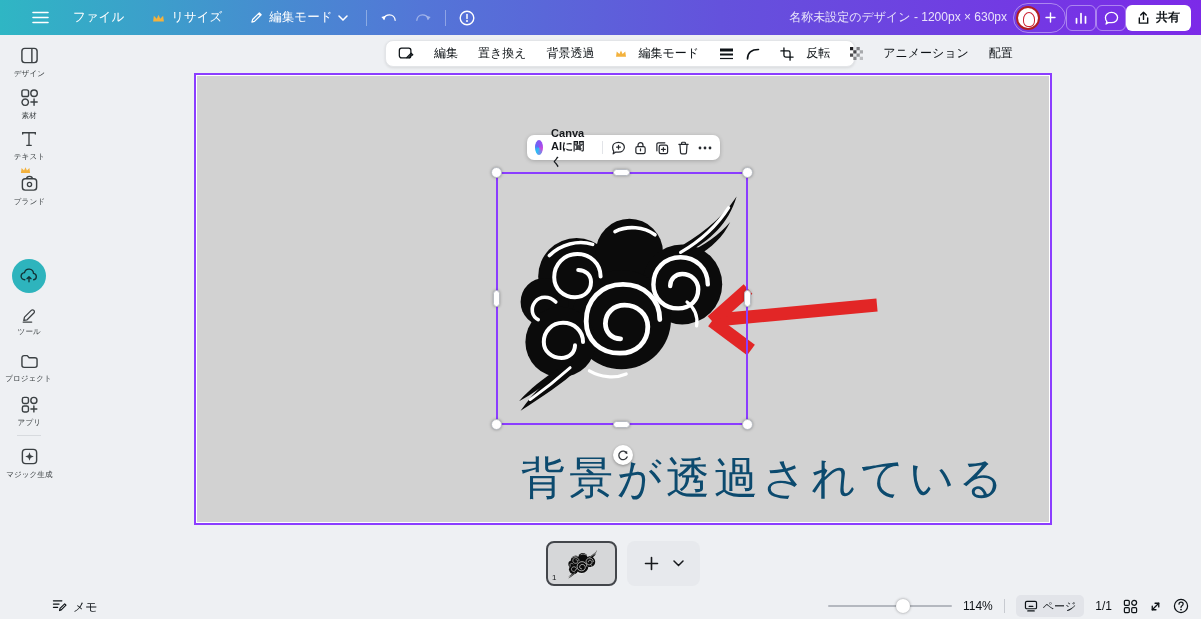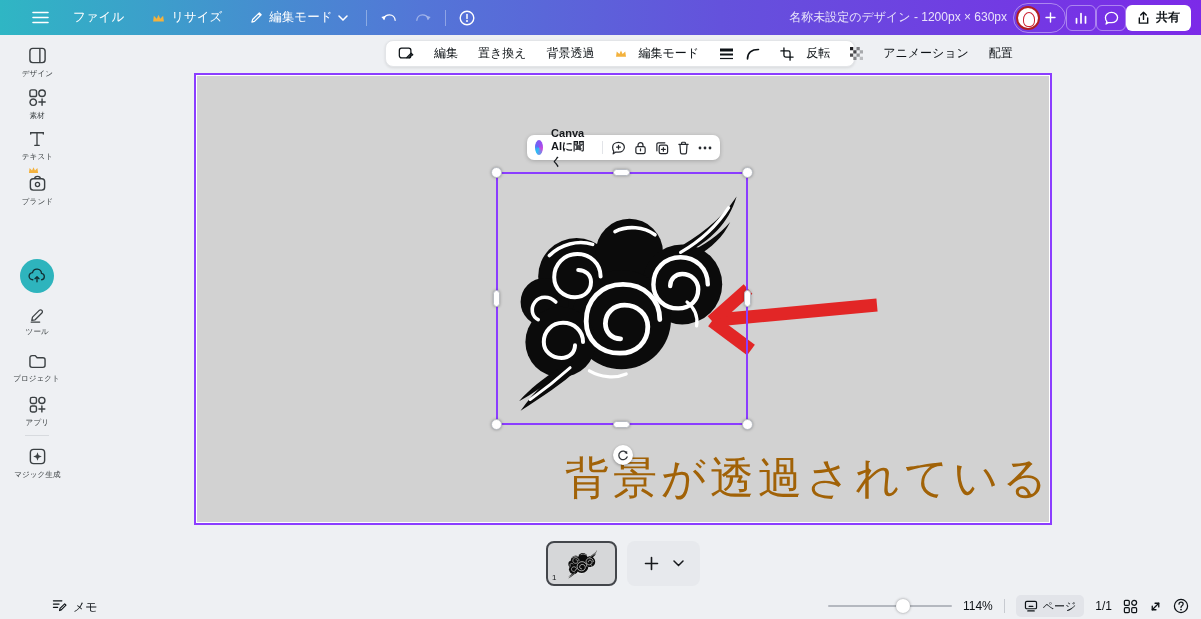--- a/index.html
+++ b/index.html
@@ -20,21 +20,21 @@
     height:26px; padding:0 10px; font-weight:bold; font-size:12px; cursor:pointer; white-space:nowrap; }
   .avatar-pill { display:flex; align-items:center; gap:5px; border:1px solid rgba(255,255,255,.4); border-radius:999px; padding:2px 9px 2px 2px; cursor:pointer; }
   .avatar { width:24px; height:24px; border-radius:50%; background:#fff; border:2px solid #b02025; position:relative; overflow:hidden; }
   .avatar:after { content:""; position:absolute; left:5px; top:4px; width:10px; height:13px; border:1.5px solid #c23; border-radius:50% 50% 40% 40%; }
   .hsq { width:30px; height:26px; border:1px solid rgba(255,255,255,.4); border-radius:6px; display:flex; align-items:center; justify-content:center; cursor:pointer; }
   .share-btn { display:flex; align-items:center; gap:6px; background:#fff; color:#0d1216; height:26px; padding:0 11px;
     border-radius:6px; font-weight:bold; font-size:12px; cursor:pointer; }
   .dim { opacity:.45; }
 
   
-  .sidebar { position:absolute; left:13px; top:35px; width:48px; height:584px; }
+  .sidebar { position:absolute; left:5px; top:35px; width:48px; height:584px; }
   .rail-item { position:absolute; left:0; width:48px; display:flex; flex-direction:column; align-items:center; gap:3px; cursor:pointer; color:#3b4043; }
   .rail-item .lbl { font-size:8px; color:#3b4043; white-space:nowrap; transform:scale(.95); }
   .rail-circle { position:absolute; left:7px; width:34px; height:34px; border-radius:50%; background:#2eb4bd; display:flex; align-items:center; justify-content:center; cursor:pointer; }
   .rail-div { position:absolute; left:12px; width:24px; height:1px; background:#d7dade; }
   .crown-badge { position:absolute; right:8px; top:-8px; }
 
   
   .page { position:absolute; left:194px; top:73px; width:858px; height:452px; background:#d2d2d2;
     border:2px solid #8b3dff; box-shadow:inset 0 0 0 1px #ffffff; }
 
@@ -58,22 +58,22 @@
   .h-corner { width:11px; height:11px; border-radius:50%; }
   .h-top    { left:calc(50% - 9px); top:-5px; width:17px; height:7px; border-radius:4px; }
   .h-bottom { left:calc(50% - 9px); bottom:-5px; width:17px; height:7px; border-radius:4px; }
   .h-left   { top:calc(50% - 9px); left:-5px; width:7px; height:17px; border-radius:4px; }
   .h-right  { top:calc(50% - 9px); right:-5px; width:7px; height:17px; border-radius:4px; }
   .rotate-handle { position:absolute; left:613px; top:445px; width:20px; height:20px; background:#fff; border-radius:50%;
     box-shadow:0 1px 3px rgba(0,0,0,.35); display:flex; align-items:center; justify-content:center; cursor:pointer; }
 
   .cloud-art { position:absolute; left:500px; top:182px; width:246px; height:240px; pointer-events:none; }
 
-  .annotation-text { position:absolute; left:565px; top:449px; font-family:"Liberation Serif","DejaVu Serif",serif;
-    font-size:44px; letter-spacing:4px; color:#a16207; white-space:nowrap; font-weight:500; }
+  .annotation-text { position:absolute; left:521px; top:449px; font-family:"Liberation Serif","DejaVu Serif",serif;
+    font-size:44px; letter-spacing:4px; color:#0c4a6e; white-space:nowrap; font-weight:500; }
   .arrow-svg { position:absolute; left:0; top:0; width:1201px; height:619px; pointer-events:none; }
 
   
   .thumb { position:absolute; left:546px; top:541px; width:71px; height:45px; background:#d6d7d9; border:2px solid #43464b;
     border-radius:8px; display:flex; align-items:center; justify-content:center; cursor:pointer; }
   .thumb-num { position:absolute; left:4px; bottom:2px; font-size:8px; color:#17191c; }
   .add-page { position:absolute; left:627px; top:541px; width:73px; height:45px; background:#e7e9ed; border-radius:8px;
     display:flex; align-items:center; justify-content:center; gap:14px; cursor:pointer; }
 
   

